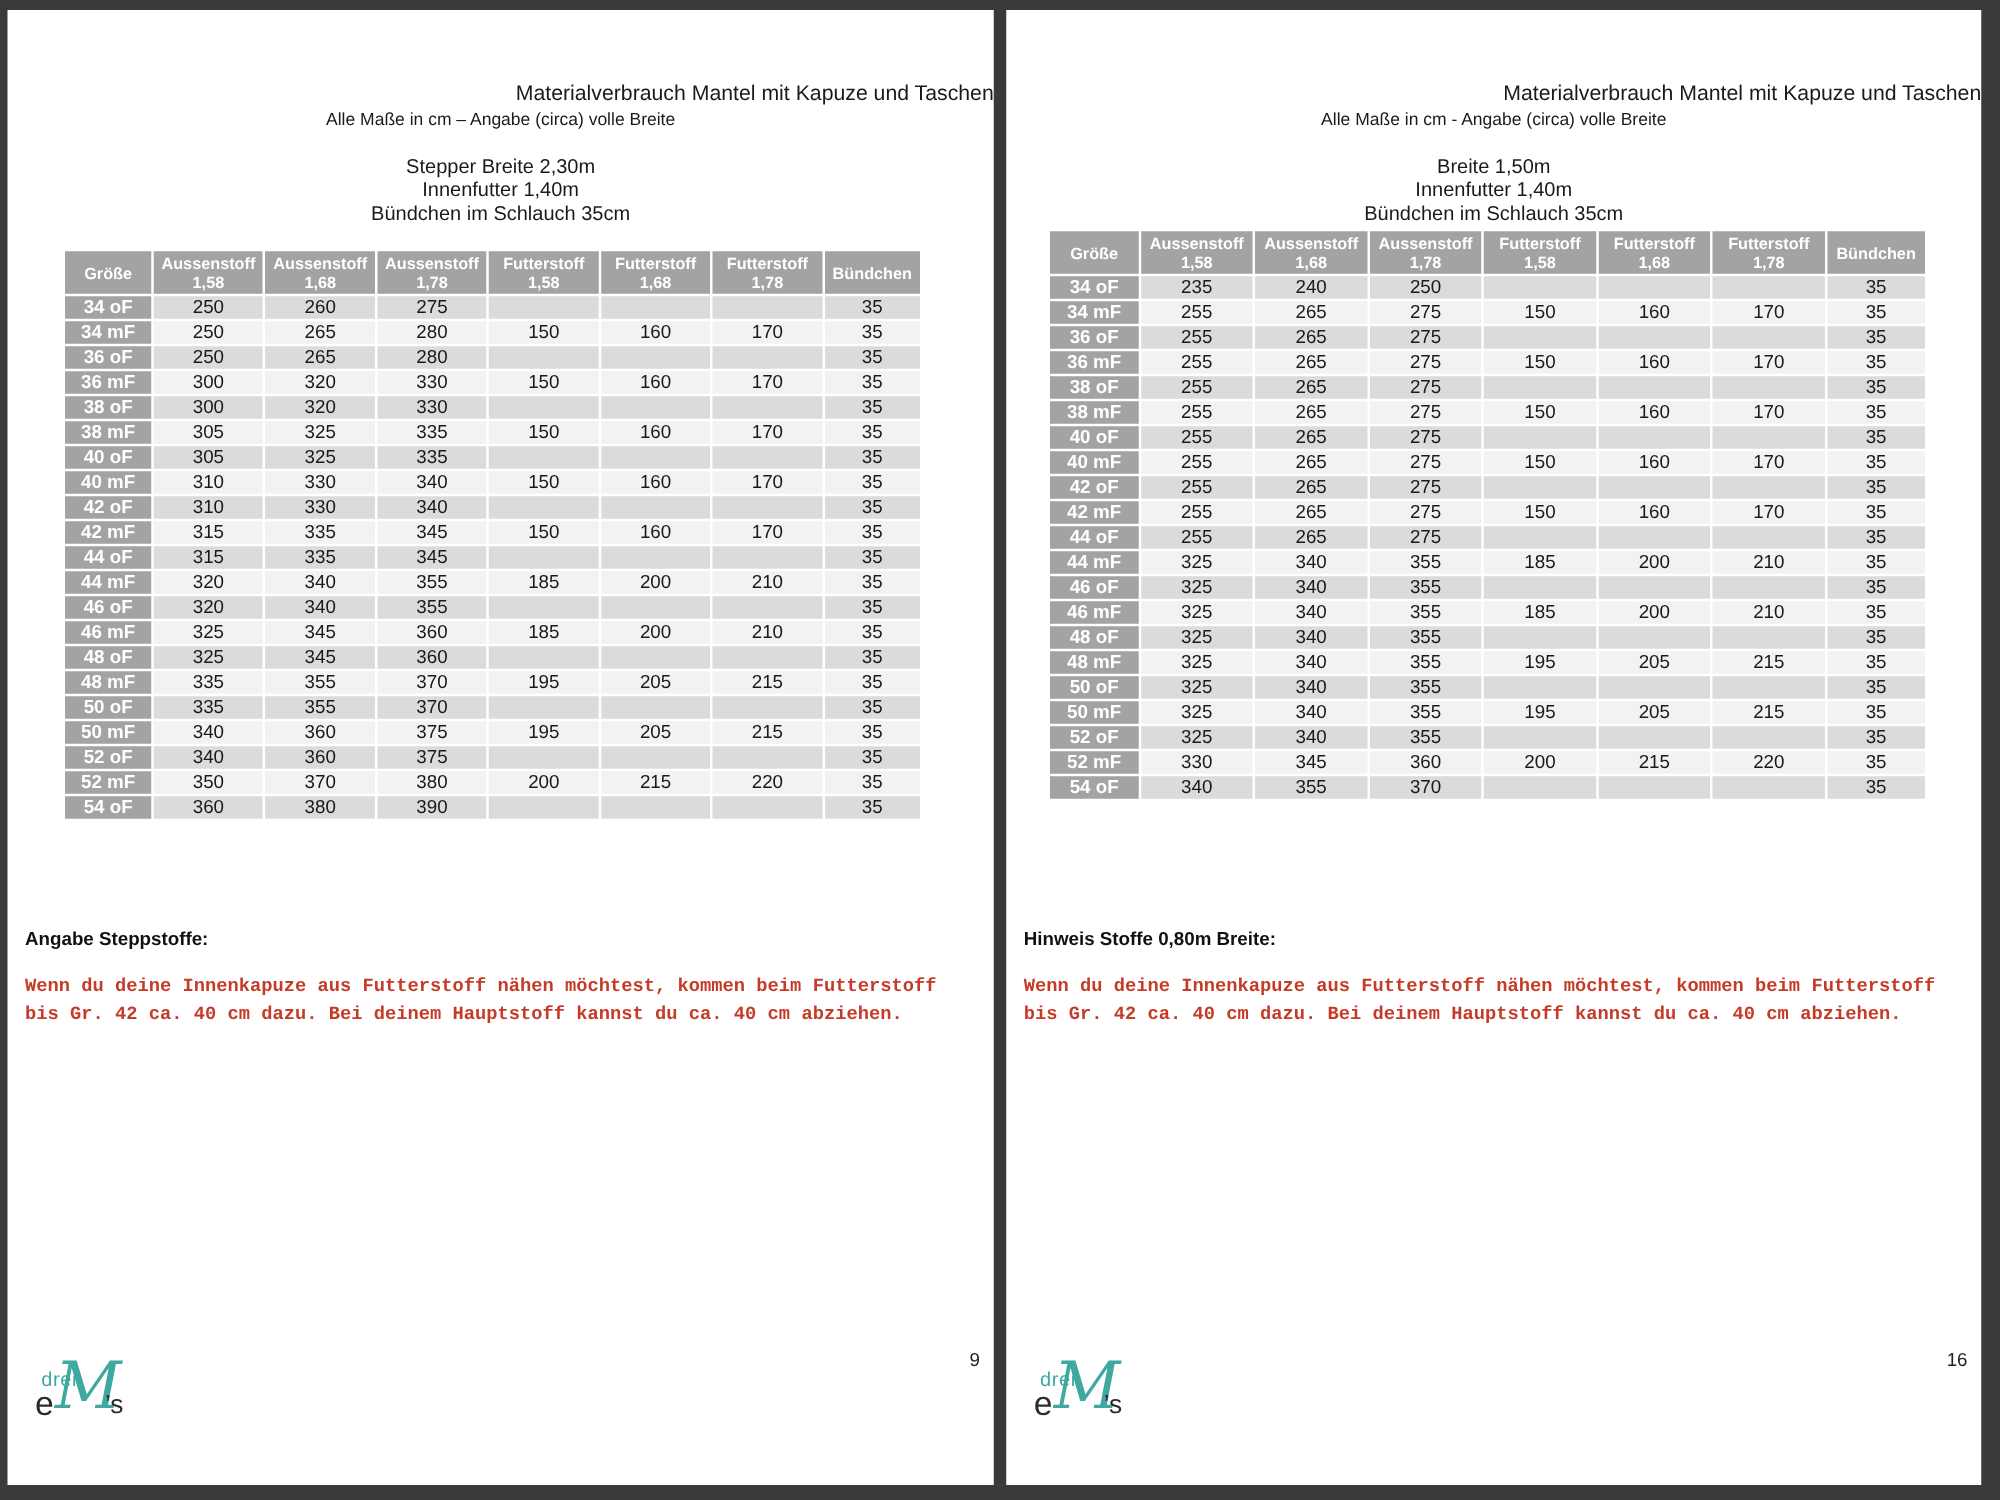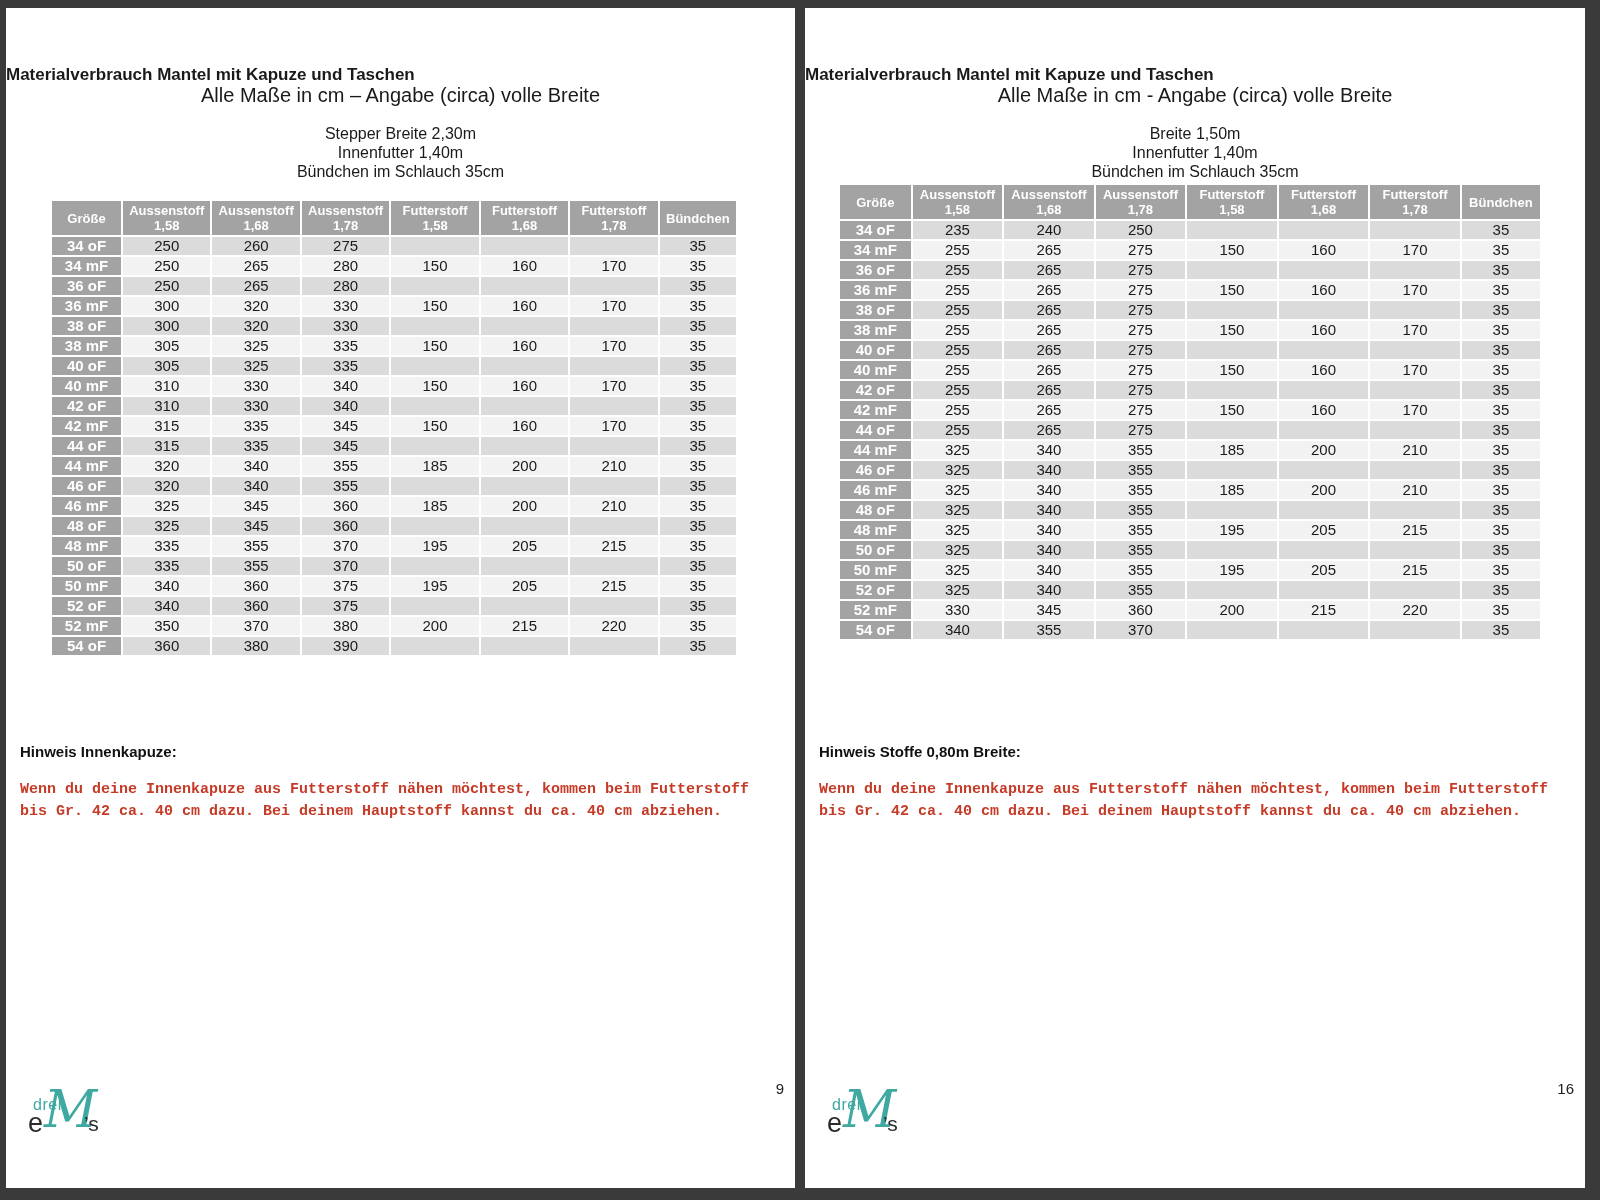--- a/index.html
+++ b/index.html
@@ -15,28 +15,28 @@
     position: absolute;
     top: 8px;
     height: 1180px;
     background: #ffffff;
   }
   .page-left  { left: 6px;   width: 789px; }
   .page-right { left: 805px; width: 780px; }
 
   .page-title {
     margin-top: 57px;
-    text-align: left;
+    text-align: right;
     font-size: 17px;
-    font-weight: bold;
+    font-weight: normal;
     line-height: 20px;
   }
   .page-subtitle {
     text-align: center;
-    font-size: 20px;
+    font-size: 14px;
     line-height: 20px;
   }
   .info-block {
     margin-top: 19px;
     text-align: center;
     font-size: 16px;
   }
   .info-block div { line-height: 19px; }
 
   table.material-table {
@@ -387,21 +387,21 @@
           <td>360</td>
           <td>380</td>
           <td>390</td>
           <td></td>
           <td></td>
           <td></td>
           <td>35</td>
         </tr>
       </tbody>
     </table>
-  <div class="note-heading">Hinweis Innenkapuze:</div>
+  <div class="note-heading">Angabe Steppstoffe:</div>
   <div class="note-text">Wenn du deine Innenkapuze aus Futterstoff nähen möchtest, kommen beim Futterstoff bis Gr. 42 ca. 40 cm dazu. Bei deinem Hauptstoff kannst du ca. 40 cm abziehen.</div>
   <div class="logo">
     <span class="logo-drei">drei</span>
     <span class="logo-e">e</span>
     <span class="logo-m">M</span>
     <span class="logo-s">’s</span>
   </div>
   <div class="page-number">9</div>
 </div>
 

